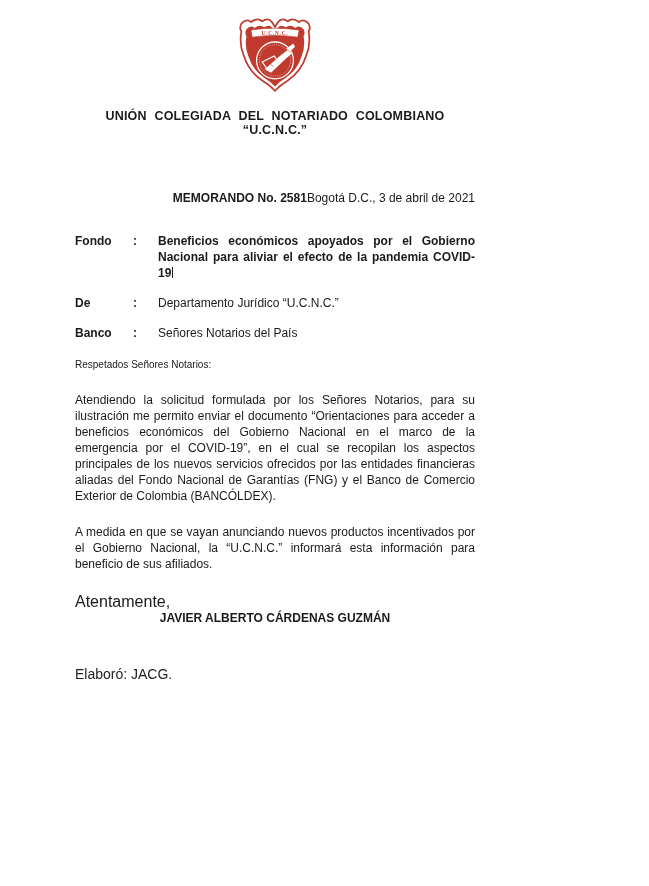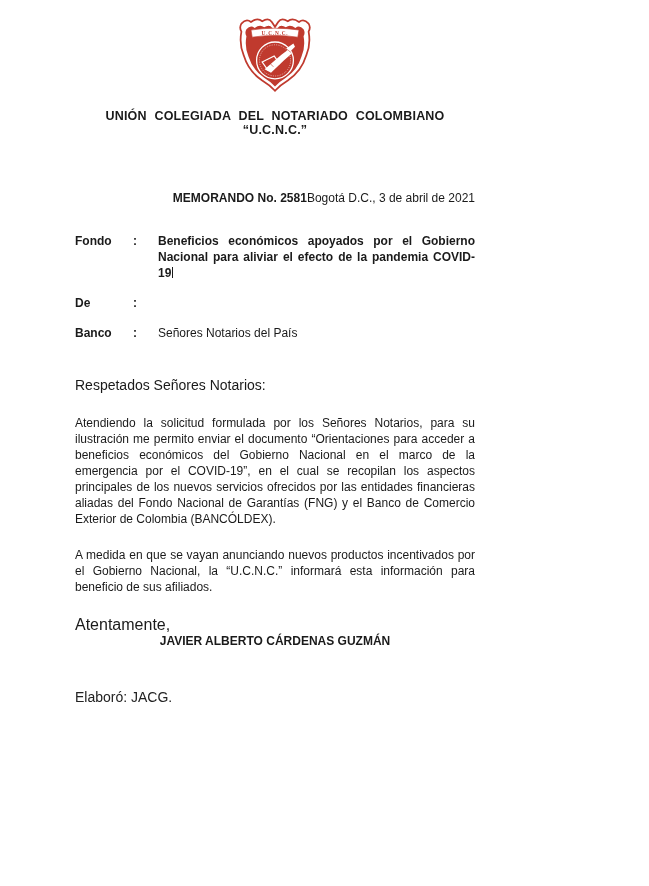--- a/index.html
+++ b/index.html
@@ -50,22 +50,22 @@
   .field-row.tema .field-value { font-weight: bold; text-align: justify; }
   .cursor {
     display: inline-block;
     width: 1px;
     height: 11px;
     background: #1a1a1a;
     vertical-align: -1px;
     margin-left: 1px;
   }
   .salutation {
-    margin-top: 36px;
-    font-size: 14px;
+    margin-top: 18px;
+    font-size: 10px;
   }
   .body-paragraph {
     margin-top: 22px;
     font-size: 12px;
     line-height: 16px;
     text-align: justify;
   }
   .body-paragraph + .body-paragraph { margin-top: 20px; }
   .closing {
     margin-top: 21px;
@@ -126,20 +126,21 @@
 
   <div class="fields">
     <div class="field-row tema">
       <span class="field-label">Fondo</span>
       <span class="field-colon">:</span>
       <span class="field-value"><span>Beneficios económicos apoyados por el Gobierno Nacional para aliviar el efecto de la pandemia COVID-19</span><span class="cursor"></span></span>
     </div>
     <div class="field-row">
       <span class="field-label">De</span>
       <span class="field-colon">:</span>
+      <span class="field-value">Departamento Jurídico “U.C.N.C.”</span>
     </div>
     <div class="field-row">
       <span class="field-label">Banco</span>
       <span class="field-colon">:</span>
       <span class="field-value">Señores Notarios del País</span>
     </div>
   </div>
 
   <div class="salutation">Respetados Señores Notarios:</div>
 

